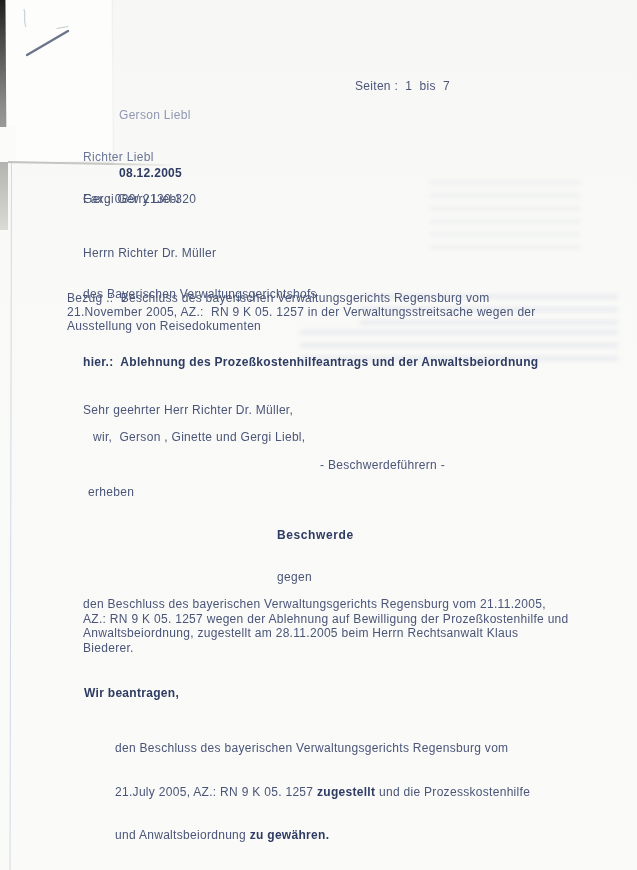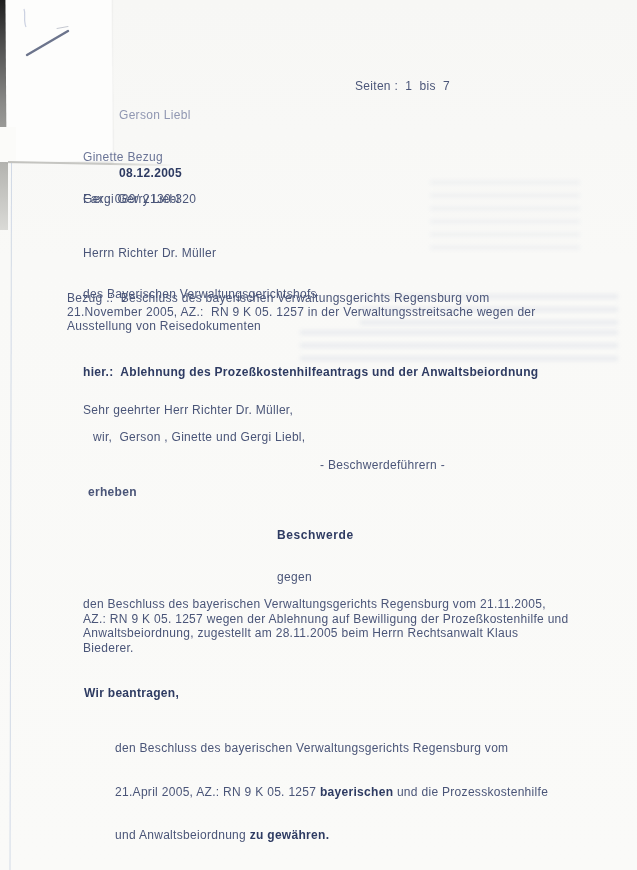--- a/index.html
+++ b/index.html
@@ -76,58 +76,58 @@
     <line x1="57" y1="28.5" x2="68" y2="26.5" stroke="#5d6680" stroke-width="1" stroke-linecap="round" opacity="0.35"></line>
     <path d="M24,9 C26,14 23,20 26,27" fill="none" stroke="#9aa6c8" stroke-width="1.2" opacity="0.5"></path>
   </svg>
 
   <div class="bleed" style="left:360px;top:294px;width:258px;height:36px;"></div>
   <div class="bleed" style="left:300px;top:330px;width:318px;height:32px;"></div>
   <div class="bleed" style="left:430px;top:180px;width:150px;height:70px;opacity:0.16;"></div>
 
   <div class="t" style="left:83px;top:80px;">
     <div style="color:#9097b2;margin-left:36px;">Gerson Liebl</div>
-    <div style="color:#6b7597;">Ginette Bezug</div>
+    <div style="color:#6b7597;">Richter Liebl</div>
     <div>Gergi Gerry Liebl</div>
   </div>
 
   <div class="t" style="left:355px;top:79px;">Seiten :  1  bis  7</div>
 
   <div class="t b" style="left:83px;top:166px;margin-left:36px;">08.12.2005</div>
 
   <div class="t" style="left:83px;top:192px;">Fax.: 089/ 2130-320</div>
 
   <div class="t" style="left:83px;top:220px;line-height:13.5px;">
     <div>Herrn Richter Dr. Müller</div>
     <div>des Bayerischen Verwaltungsgerichtshofs</div>
   </div>
 
   <div class="t" style="left:67px;top:291px;width:530px;">Bezug .:  Beschluss des bayerischen Verwaltungsgerichts Regensburg vom
 21.November 2005, AZ.:  RN 9 K 05. 1257 in der Verwaltungsstreitsache wegen der
 Ausstellung von Reisedokumenten</div>
 
-  <div class="t b" style="left:83px;top:365px;width:540px;">hier.:  Ablehnung des Prozeßkostenhilfeantrags und der Anwaltsbeiordnung</div>
+  <div class="t b" style="left:83px;top:355px;width:540px;">hier.:  Ablehnung des Prozeßkostenhilfeantrags und der Anwaltsbeiordnung</div>
 
   <div class="t" style="left:83px;top:403px;">Sehr geehrter Herr Richter Dr. Müller,</div>
 
   <div class="t" style="left:83px;top:430px;margin-left:10px;">wir,  Gerson , Ginette und Gergi Liebl,</div>
   <div class="t" style="left:320px;top:458px;">- Beschwerdeführern -</div>
 
-  <div class="t" style="left:88px;top:485px;font-weight:bold;">erheben</div>
+  <div class="t" style="left:88px;top:485px;">erheben</div>
 
   <div class="t b" style="left:277px;top:528px;letter-spacing:.6px;">Beschwerde</div>
 
   <div class="t" style="left:277px;top:570px;">gegen</div>
 
   <div class="t para" style="left:83px;top:597px;width:540px;">den Beschluss des bayerischen Verwaltungsgerichts Regensburg vom 21.11.2005,
 AZ.: RN 9 K 05. 1257 wegen der Ablehnung auf Bewilligung der Prozeßkostenhilfe und
 Anwaltsbeiordnung, zugestellt am 28.11.2005 beim Herrn Rechtsanwalt Klaus
 Biederer.</div>
 
   <div class="t b" style="left:84px;top:686px;">Wir beantragen,</div>
 
   <div class="t para" style="left:115px;top:712px;width:470px;">
     <div>den Beschluss des bayerischen Verwaltungsgerichts Regensburg vom</div>
-    <div><span>21.April 2005, AZ.: RN 9 K 05. 1257 </span><span class="b">bayerischen</span><span> und die Prozesskostenhilfe</span></div>
+    <div><span>21.July 2005, AZ.: RN 9 K 05. 1257 </span><span class="b">zugestellt</span><span> und die Prozesskostenhilfe</span></div>
     <div><span>und Anwaltsbeiordnung </span><span class="b">zu gewähren.</span></div>
   </div>
 
 </div>
 
 </body></html>

